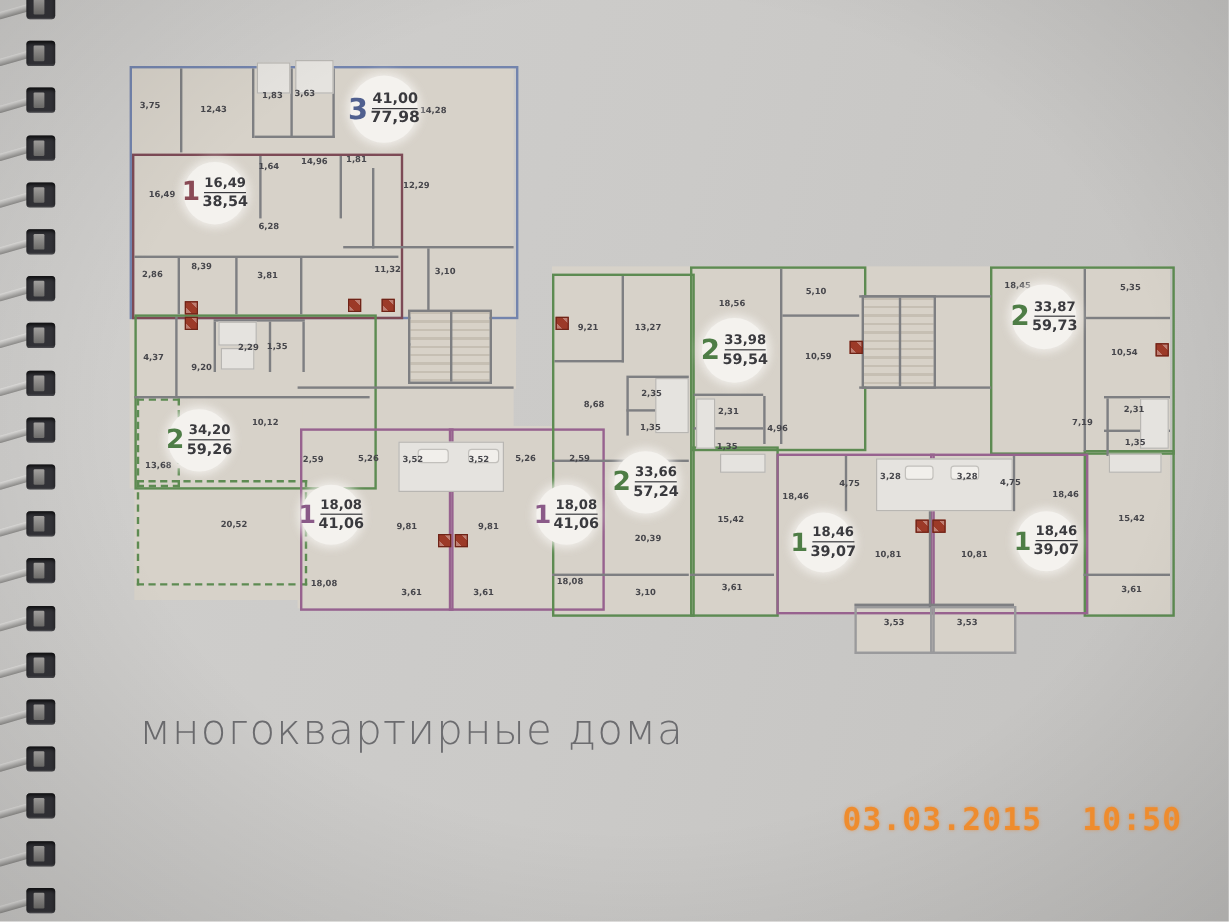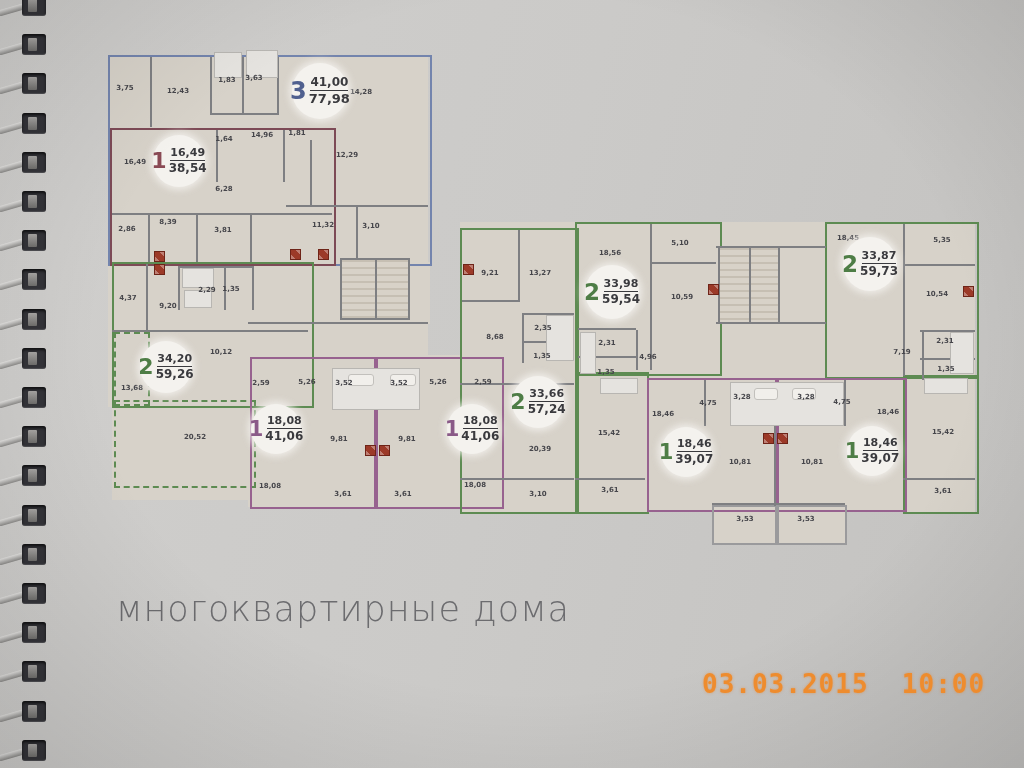--- a/index.html
+++ b/index.html
@@ -288,21 +288,21 @@
     <div class="badge" style="left: 847px; top: 426px; width: 50px; height: 50px;">
       <span class="badge-num" style="color: var(--badge_green); font-size: 21px;">1</span>
       <span class="badge-frac">
         <span class="badge-top" style="font-size: 11px;">18,46</span>
         <span class="badge-bottom" style="font-size: 12px;">39,07</span>
       </span>
     </div>
   </div>
 
 <div class="title">многоквартирные дома</div>
-<div class="timestamp">03.03.2015  10:00</div>
+<div class="timestamp">03.03.2015  10:50</div>
 <div class="spine" id="spine">
     <div class="coil" style="top: -8px;">
       <span class="wire"></span>
       <span class="hole"></span>
       <span class="shine"></span>
     </div>
     <div class="coil" style="top: 31.2px;">
       <span class="wire"></span>
       <span class="hole"></span>
       <span class="shine"></span>

